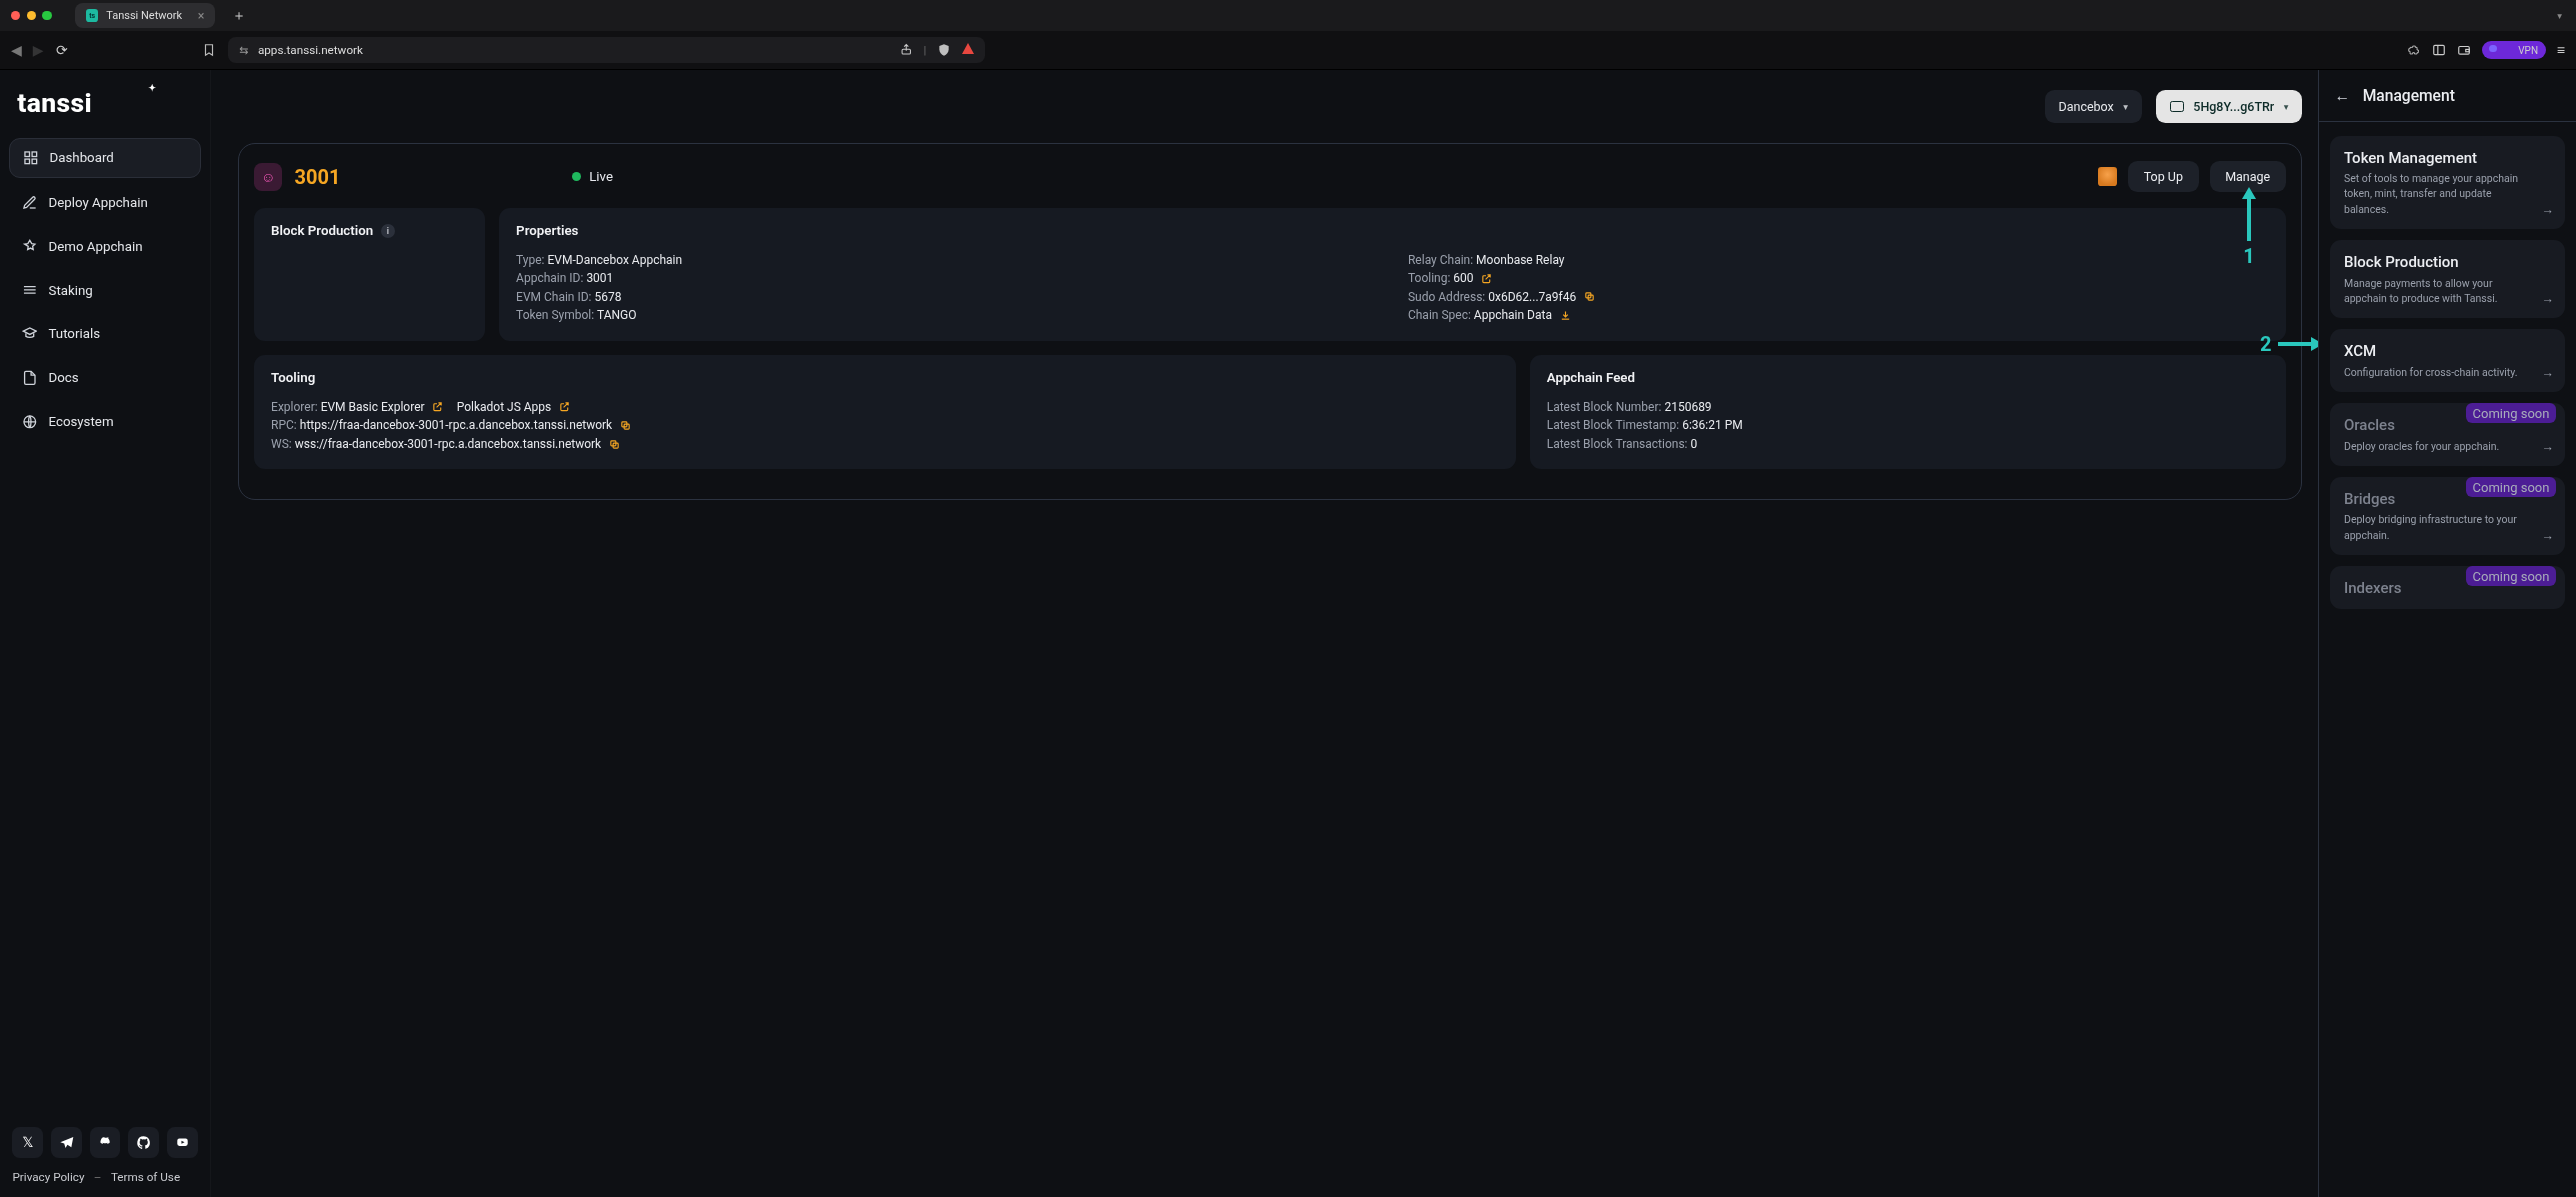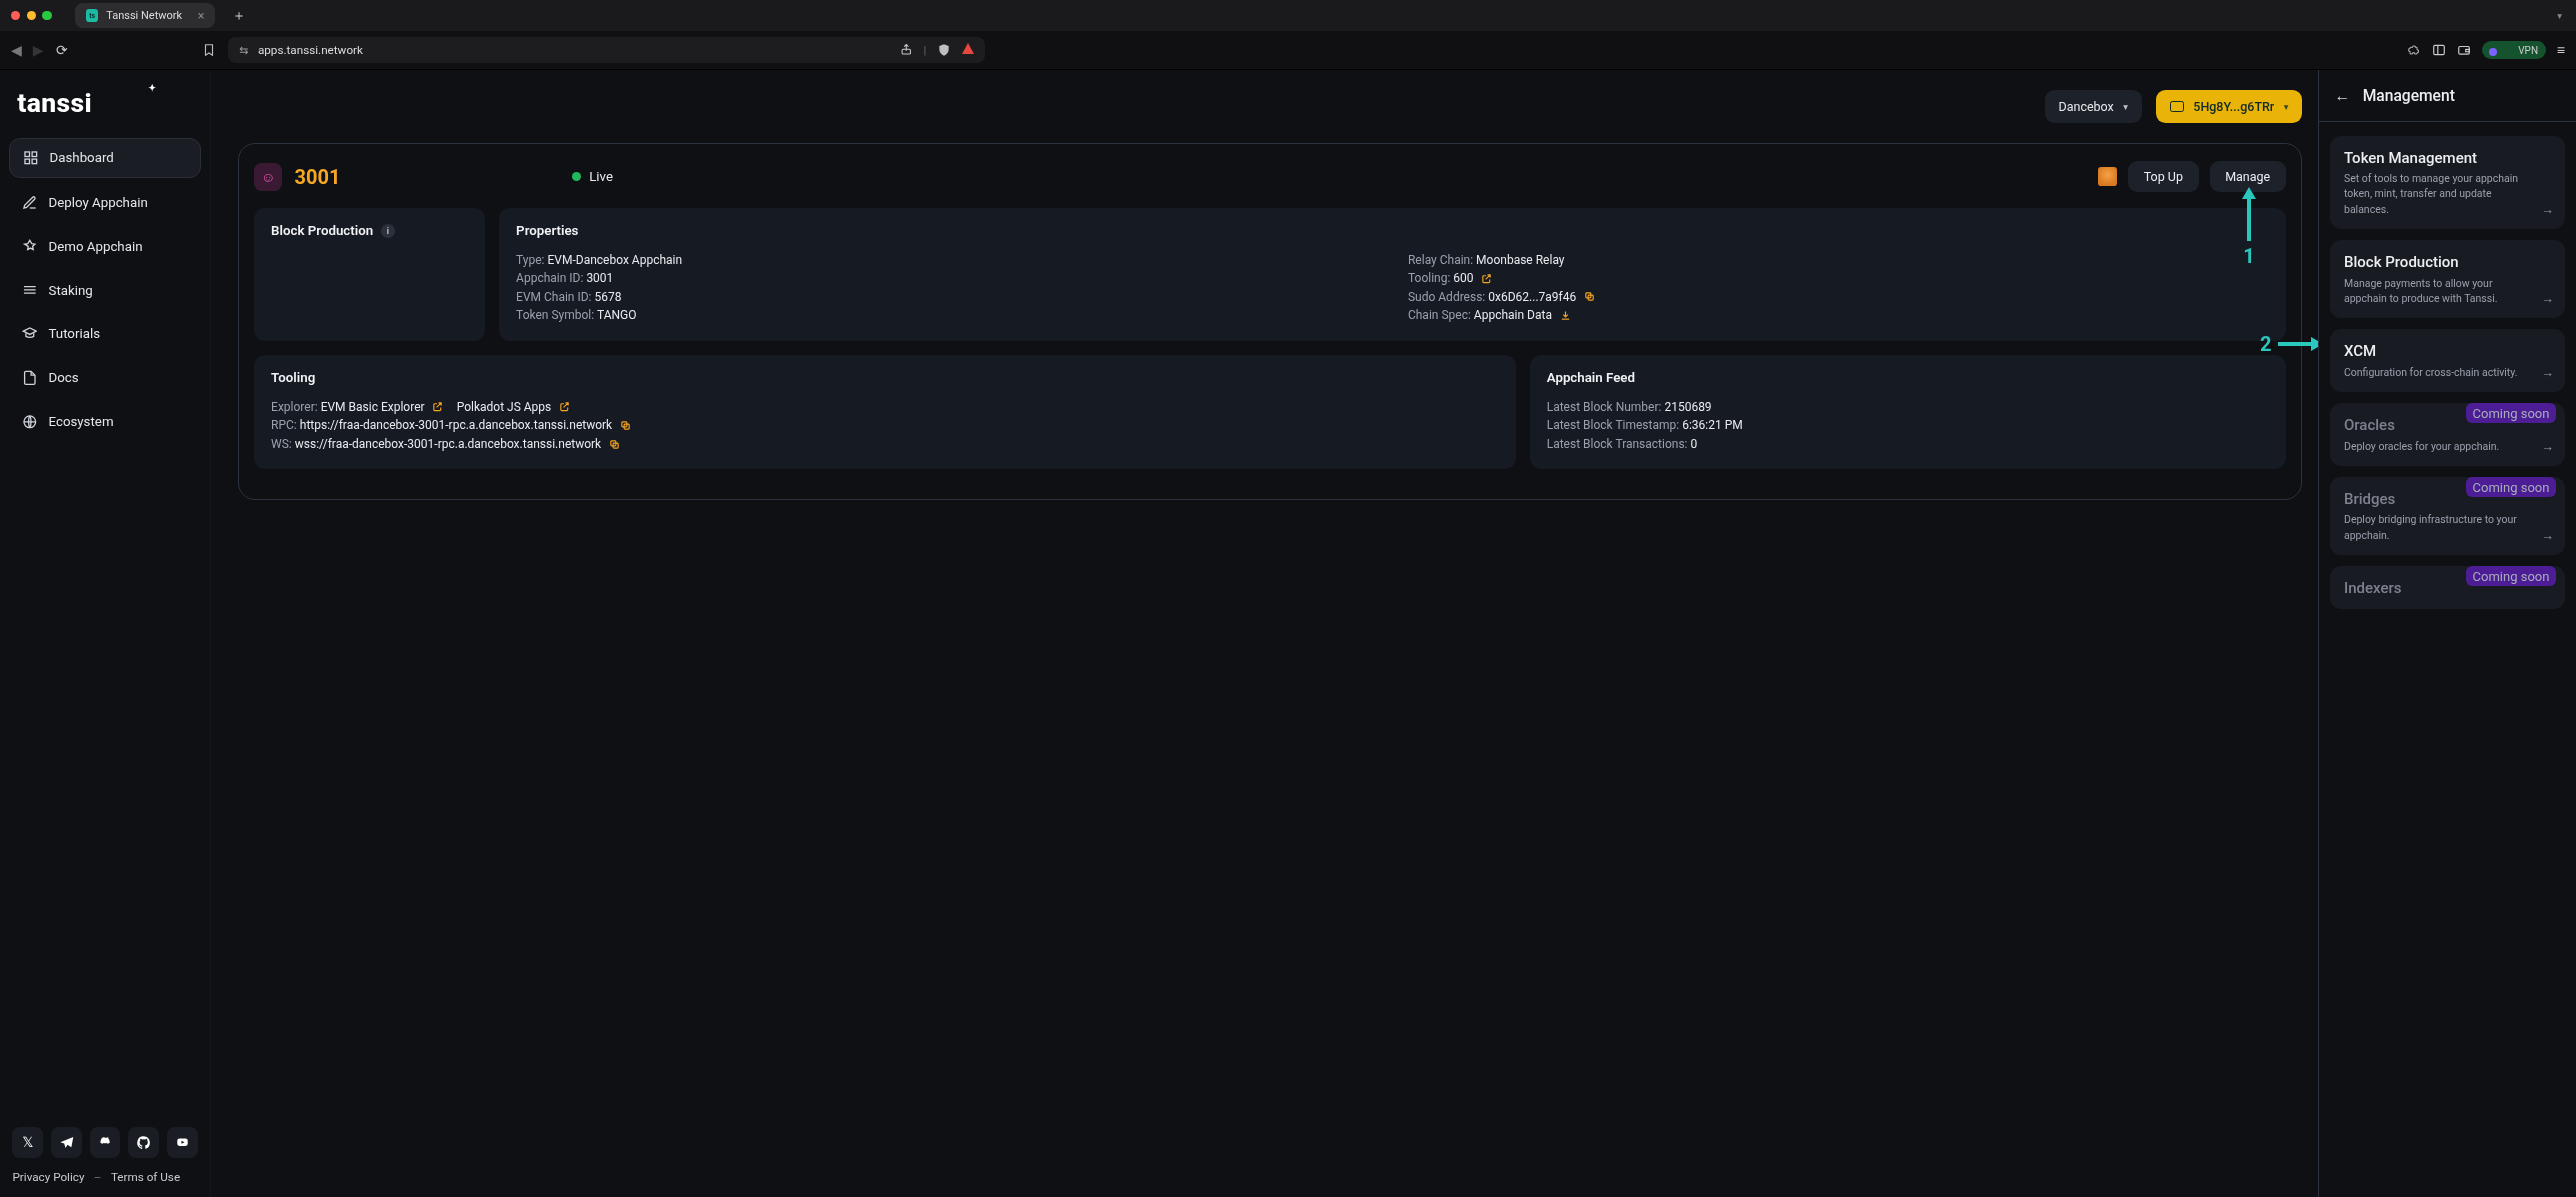--- a/index.html
+++ b/index.html
@@ -24,21 +24,21 @@
   .nav-btns span{font-size:14px; cursor:pointer;}
   .reload{color:#ccc; font-size:14px; cursor:pointer;}
   .tool-spacer1{flex:0 0 109px;}
   .bm{color:#bbb; font-size:14px; cursor:pointer;}
   .addr { flex:1; max-width:757px; height:26.5px; background:#1d1d20; border-radius:7.8px; display:flex; align-items:center; gap:9.4px; padding:0 11px; color:#ddd; font-size:11.7px;}
   .addr .lead{color:#999; font-size:11px;}
   .addr .right{margin-left:auto; display:flex; gap:11px; color:#bbb;}
   .lion{width:14px;height:14px;}
   .tri{width:0;height:0;border-left:6.2px solid transparent;border-right:6.2px solid transparent;border-bottom:11px solid #e8473f; display:inline-block;}
   .toolbar-right{margin-left:auto; display:flex; align-items:center; gap:11px; color:#ccc;}
-  .vpn { display:flex; align-items:flex-end; gap:21px; background:#14532d; padding:3.1px 7.8px; border-radius:11px; font-size:10px;}
+  .vpn { display:flex; align-items:flex-start; gap:21px; background:#6d28d9; padding:3.1px 7.8px; border-radius:11px; font-size:10px;}
   .vpn .vdot{width:7.8px;height:7.8px;border-radius:50%;background:#7c63ff;}
   .ham{font-size:14px;}
 
   
   .app { position:absolute; top:70px; left:0; right:0; bottom:0; display:flex; background:#0e1014; }
 
   
   .sidebar { width:211px; background:#0e1014; padding:17px 9.4px 11px 9.4px; display:flex; flex-direction:column; border-right:0.8px solid rgba(255,255,255,0.03);}
   .logo { font-size:26.5px; font-weight:800; color:#fff; letter-spacing:0.4px; padding-left:7.8px; position:relative; margin-bottom:20px;}
   .logo .star{position:absolute; top:-4.7px; right:44px; font-size:9.4px; color:#fff;}
@@ -50,21 +50,21 @@
   .soc-row{display:flex; gap:7.8px; padding:0 3.1px;}
   .soc{width:34px;height:31px;background:#1a1d24;border-radius:7.8px;display:flex;align-items:center;justify-content:center;color:#fff;font-size:14px;cursor:pointer;}
   .legal{display:flex; gap:9.4px; color:#c9cbd0; font-size:11.7px; padding:12.5px 3.1px 1.6px;}
   .legal .dash{color:#777;}
 
   
   .main{flex:1; padding:20px 15.6px 0 26.5px; overflow:hidden; position:relative;}
   .main-header{display:flex; align-items:center; gap:14px; justify-content:flex-end; margin-bottom:20px;}
   .pill{display:flex; align-items:center; gap:9.4px; height:33px; padding:0 14px; border-radius:9.4px; font-size:12.5px; cursor:pointer;}
   .pill.dark{background:#1d2129; color:#e6e8ec;}
-  .pill.teal{background:#eab308; color:#0d2b28; font-weight:500;}
+  .pill.teal{background:#e5e5e5; color:#0d2b28; font-weight:500;}
   .pill .chev{font-size:9.4px; opacity:.8;}
   .pill .wico{width:14px;height:11px;border:1.6px solid #0d2b28;border-radius:2.3px;display:inline-block;}
 
   .panel{border:0.8px solid #2b3240; border-radius:17px; padding:17px 15.6px 15.6px 15.6px;}
   .panel-head{display:flex; align-items:center; gap:12.5px; margin-bottom:15.6px;}
   .robot{width:28px;height:28px;border-radius:7.8px;background:#3a1a33;display:flex;align-items:center;justify-content:center;color:#ff5bbf;font-size:14px;}
   .chain-id{color:#f5a623; font-size:20px; font-weight:700;}
   .live{display:flex; align-items:center; gap:7.8px; margin-left:219px; font-size:13.3px; color:#e7e9ee;}
   .live .ldot{width:9.4px;height:9.4px;border-radius:50%;background:#1fb85e;}
   .ph-right{margin-left:auto; display:flex; align-items:center; gap:11px;}

